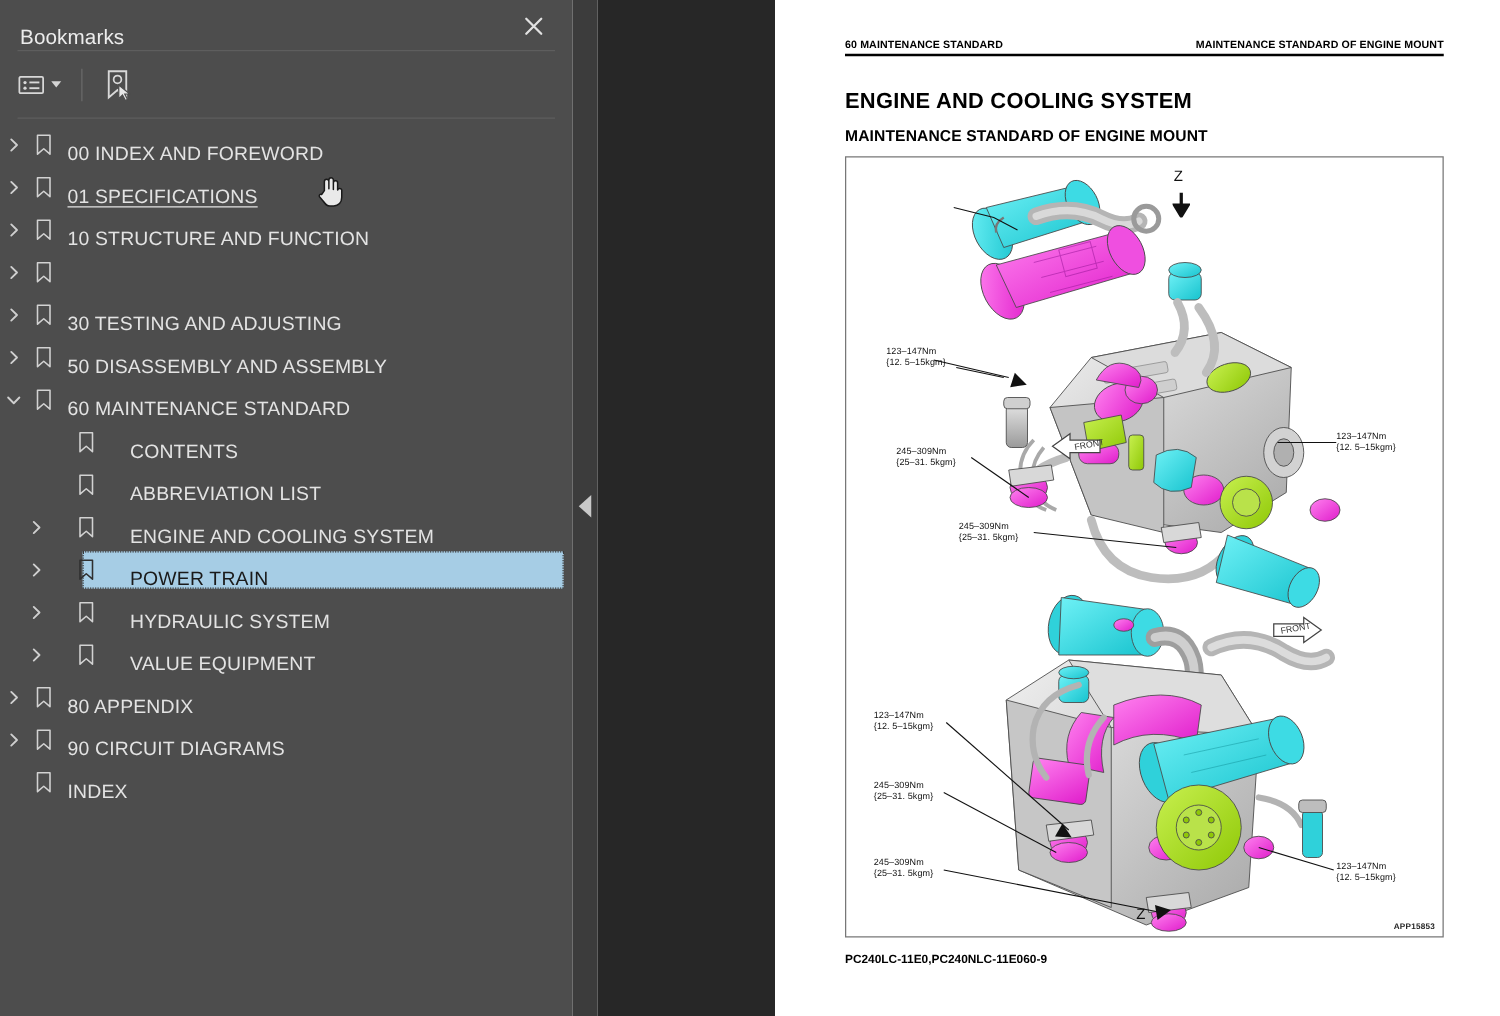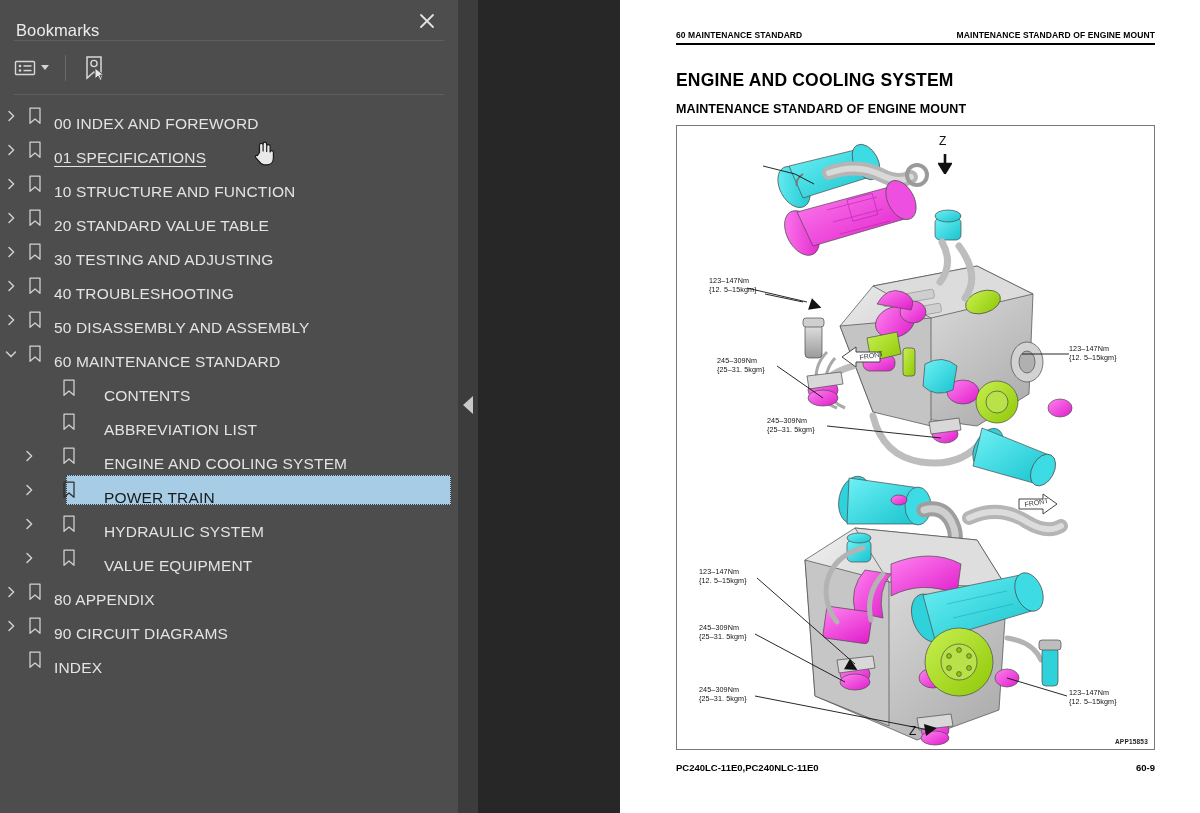--- a/index.html
+++ b/index.html
@@ -245,21 +245,20 @@
     white-space: nowrap;
     letter-spacing: .1px;
     font-family: "Liberation Sans", sans-serif;
   }
 
   .pg-footer {
     position: absolute;
     left: 56px; right: 45px;
     top: 762px;
     display: flex;
-    justify-content: space-between;
     font-size: 9.5px;
     font-weight: bold;
     color: #000;
   }
 
   .diagram-svg { position: absolute; left: 0; top: 0; }
 </style>
 </head>
 <body>
 
@@ -343,47 +342,33 @@
           <span class="twisty">
             <svg width="12" height="12" viewBox="0 0 12 12">
               <path d="M4 1.5 L8.6 6 L4 10.5" stroke="#cfcfcf" stroke-width="1.5" fill="none" stroke-linecap="round" stroke-linejoin="round"></path>
             </svg>
           </span>
           <span class="bm-icon">
             <svg width="14" height="18" viewBox="0 0 14 18">
               <path d="M2 1.2 H12 V16.3 L7 12 L2 16.3 Z" fill="none" stroke="#d2d2d2" stroke-width="1.25" stroke-linejoin="round"></path>
             </svg>
           </span>
-          <span class="node-label">20 STANDARD VALUE TABLE</span>
         </div>
         <div class="node lvl0">
           <span class="twisty">
             <svg width="12" height="12" viewBox="0 0 12 12">
               <path d="M4 1.5 L8.6 6 L4 10.5" stroke="#cfcfcf" stroke-width="1.5" fill="none" stroke-linecap="round" stroke-linejoin="round"></path>
             </svg>
           </span>
           <span class="bm-icon">
             <svg width="14" height="18" viewBox="0 0 14 18">
               <path d="M2 1.2 H12 V16.3 L7 12 L2 16.3 Z" fill="none" stroke="#d2d2d2" stroke-width="1.25" stroke-linejoin="round"></path>
             </svg>
           </span>
           <span class="node-label">30 TESTING AND ADJUSTING</span>
-        </div>
-        <div class="node lvl0">
-          <span class="twisty">
-            <svg width="12" height="12" viewBox="0 0 12 12">
-              <path d="M4 1.5 L8.6 6 L4 10.5" stroke="#cfcfcf" stroke-width="1.5" fill="none" stroke-linecap="round" stroke-linejoin="round"></path>
-            </svg>
-          </span>
-          <span class="bm-icon">
-            <svg width="14" height="18" viewBox="0 0 14 18">
-              <path d="M2 1.2 H12 V16.3 L7 12 L2 16.3 Z" fill="none" stroke="#d2d2d2" stroke-width="1.25" stroke-linejoin="round"></path>
-            </svg>
-          </span>
-          <span class="node-label">40 TROUBLESHOOTING</span>
         </div>
         <div class="node lvl0">
           <span class="twisty">
             <svg width="12" height="12" viewBox="0 0 12 12">
               <path d="M4 1.5 L8.6 6 L4 10.5" stroke="#cfcfcf" stroke-width="1.5" fill="none" stroke-linecap="round" stroke-linejoin="round"></path>
             </svg>
           </span>
           <span class="bm-icon">
             <svg width="14" height="18" viewBox="0 0 14 18">
               <path d="M2 1.2 H12 V16.3 L7 12 L2 16.3 Z" fill="none" stroke="#d2d2d2" stroke-width="1.25" stroke-linejoin="round"></path>

